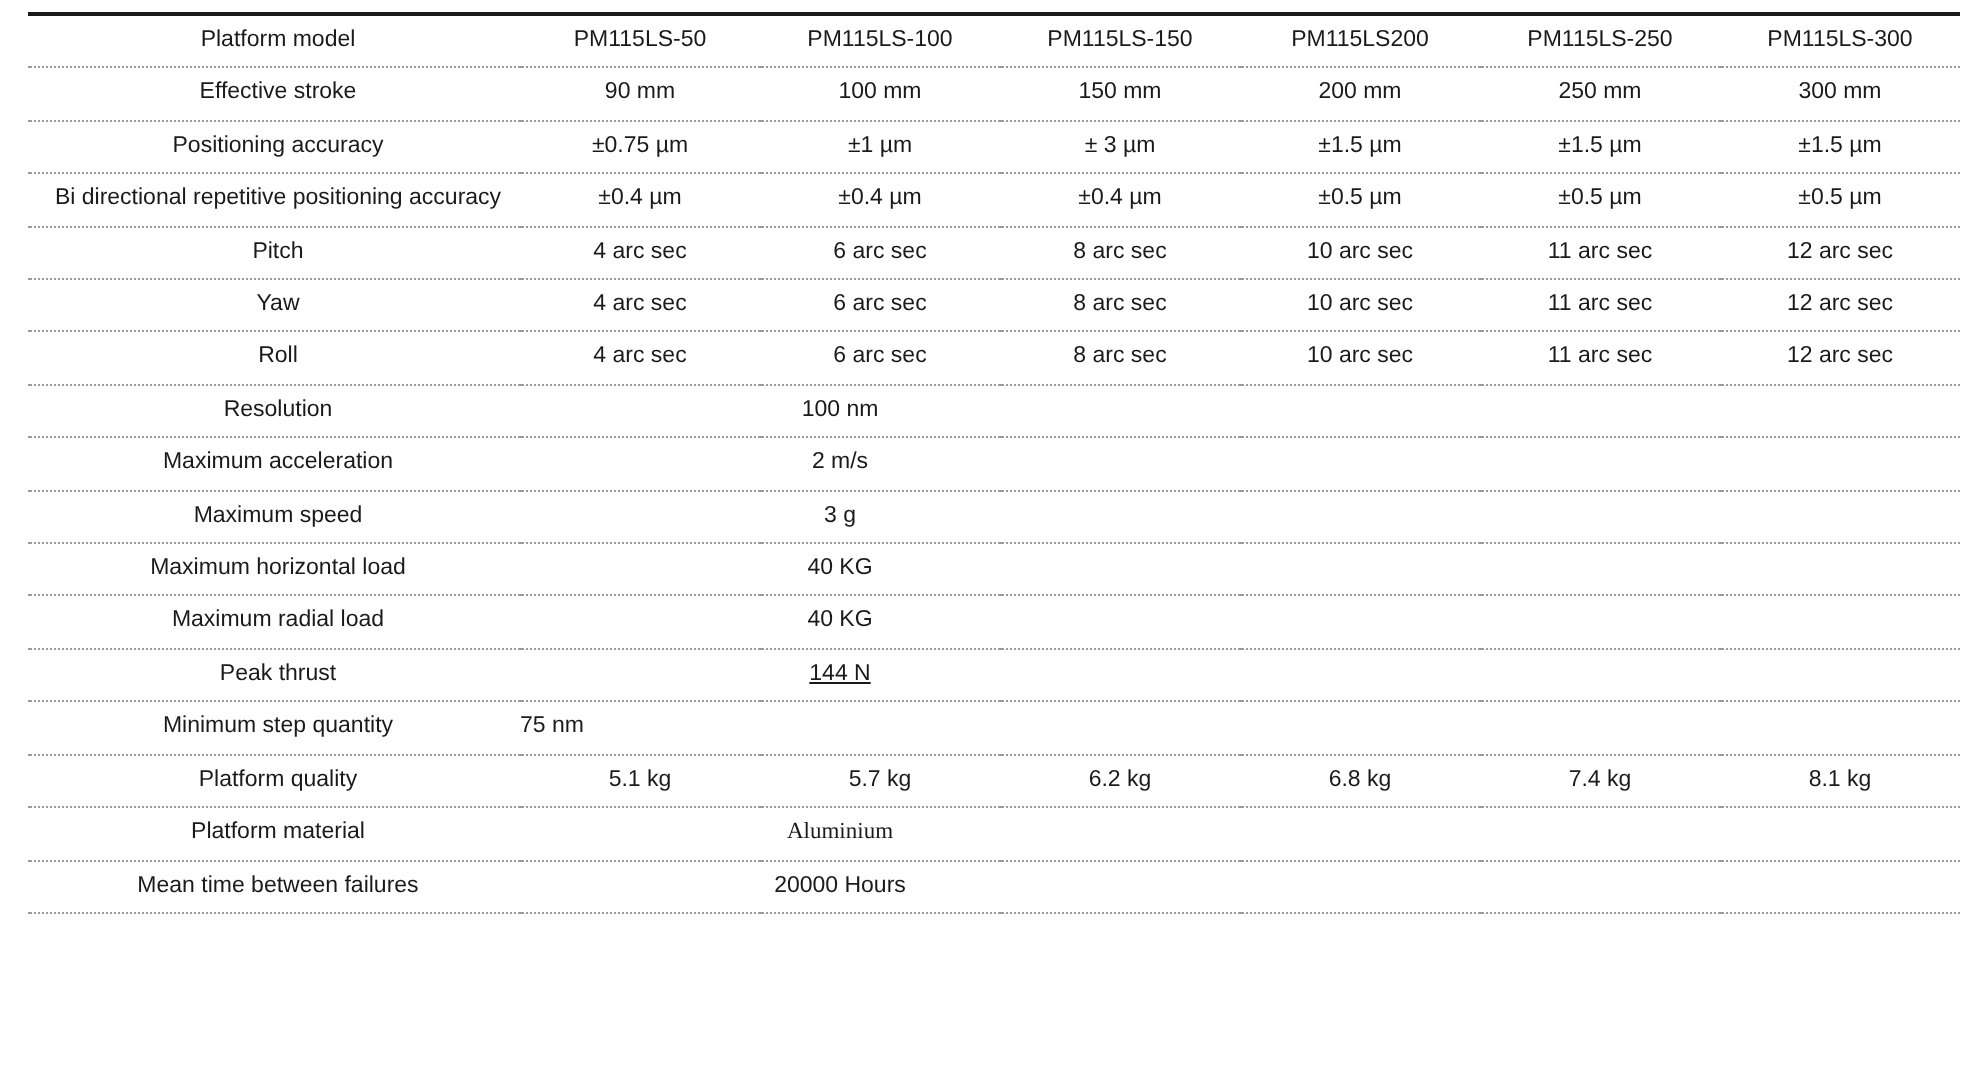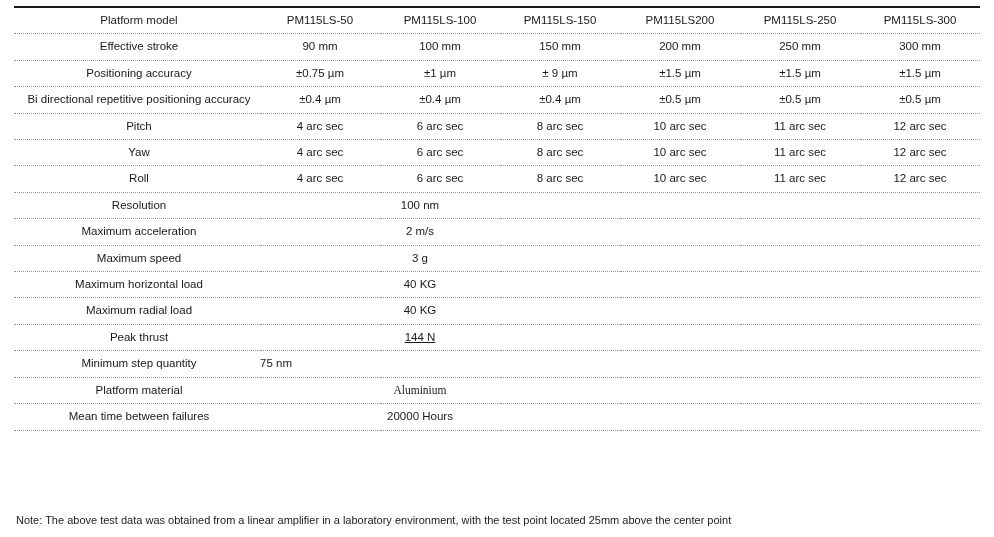--- a/index.html
+++ b/index.html
@@ -98,21 +98,21 @@
           <td>100 mm</td>
           <td>150 mm</td>
           <td>200 mm</td>
           <td>250 mm</td>
           <td>300 mm</td>
         </tr>
         <tr>
           <td class="rowlabel">Positioning accuracy</td>
           <td>±0.75 µm</td>
           <td>±1 µm</td>
-          <td>± 9 µm</td>
+          <td>± 3 µm</td>
           <td>±1.5 µm</td>
           <td>±1.5 µm</td>
           <td>±1.5 µm</td>
         </tr>
         <tr>
           <td class="rowlabel">Bi directional repetitive positioning accuracy</td>
           <td>±0.4 µm</td>
           <td>±0.4 µm</td>
           <td>±0.4 µm</td>
           <td>±0.5 µm</td>
@@ -168,23 +168,31 @@
         </tr>
         <tr>
           <td class="rowlabel">Peak thrust</td>
           <td colspan="6" style="text-align: center; padding-right: 400px; text-decoration: underline;">144 N</td>
         </tr>
         <tr>
           <td class="rowlabel">Minimum step quantity</td>
           <td colspan="6" style="text-align: left; padding-right: 400px;">75 nm</td>
         </tr>
         <tr>
+          <td class="rowlabel">Platform quality</td>
+          <td class="quality-cell" style="padding-right: 0px;">5.1 kg</td>
+          <td class="quality-cell" style="padding-right: 0px;">5.7 kg</td>
+          <td class="quality-cell" style="padding-right: 0px;">6.2 kg</td>
+          <td class="quality-cell" style="padding-right: 0px;">6.8 kg</td>
+          <td class="quality-cell" style="padding-right: 0px;">7.4 kg</td>
+          <td class="quality-cell" style="padding-right: 0px;">8.1 kg</td>
+        </tr>
+        <tr>
           <td class="rowlabel">Platform material</td>
           <td colspan="6" style="text-align: center; padding-right: 400px; font-family: Liberation Serif, serif;">Aluminium</td>
         </tr>
         <tr class="last-row">
           <td class="rowlabel">Mean time between failures</td>
           <td colspan="6" style="text-align: center; padding-right: 400px;">20000 Hours</td>
         </tr>
       </tbody>
   </table>
-  <div class="note">Note: The above test data was obtained from a linear amplifier in a laboratory environment, with the test point located 25mm above the center point</div>
 </div>
 
 </body></html>

